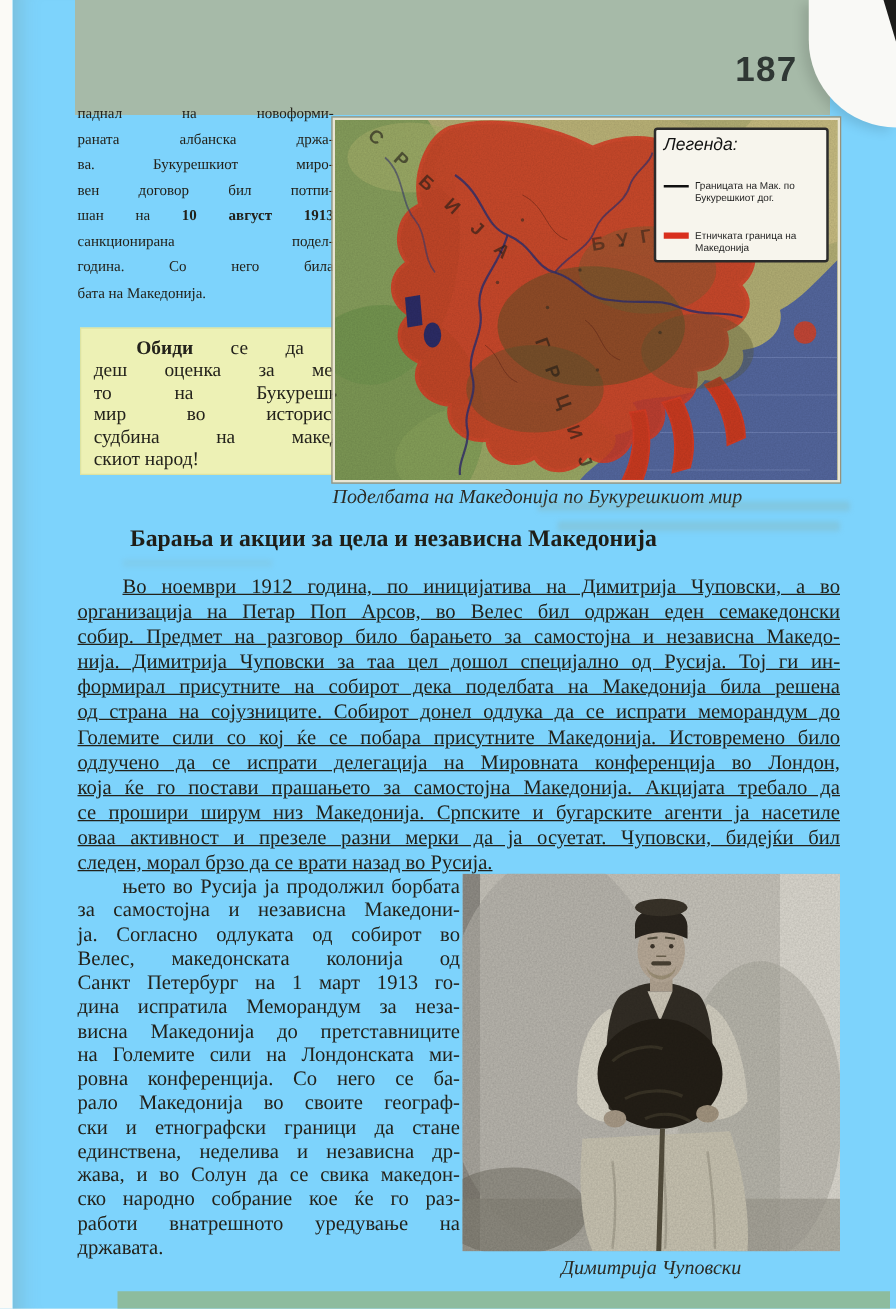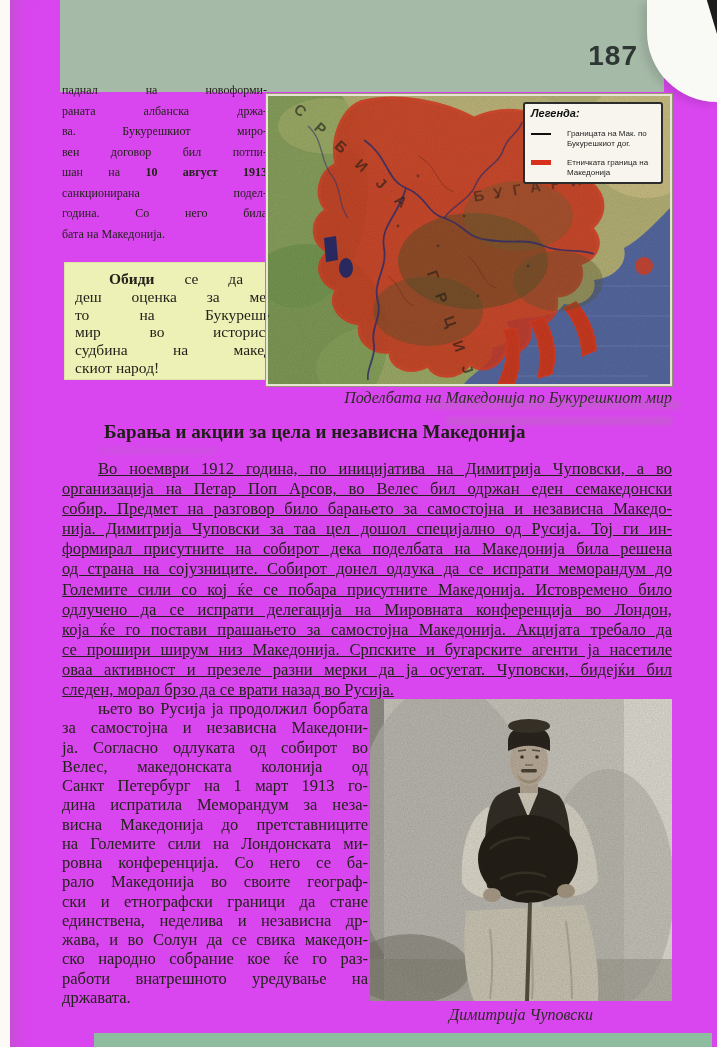--- a/index.html
+++ b/index.html
@@ -4,21 +4,21 @@
 <style>
   html,body{margin:0;padding:0;}
   body{
     width:717px;height:1047px;position:relative;overflow:hidden;
     background:#fbfaf6;
     font-family:"Liberation Serif", serif;
     color:#29281f;
   }
   .page{
     position:absolute;left:10px;top:0;width:707px;height:1047px;
-    background:#d946ef;
+    background:#7dd3fc;
     box-shadow:inset 22px 0 18px -18px rgba(120,115,90,.25);
   }
   .band{
     position:absolute;left:50px;top:0;width:604px;height:92px;
     background:#a6baa8;
   }
   .curl{
     position:absolute;right:0;top:0;width:70px;height:102px;
     background:#f9f9f6;border-radius:0 0 0 80px;
     box-shadow:-5px 3px 9px rgba(0,0,0,.12);
@@ -53,33 +53,33 @@
     box-sizing:border-box;border:2px solid #e9e5d3;outline:1px solid #96927c;
     background:#b2ae74;overflow:hidden;
   }
   .map-wrap svg{display:block;}
   .legend{
     position:absolute;top:6px;right:7px;width:140px;
     background:#f7f5ed;border:2px solid #2b2b2b;border-radius:3px;
     padding:3px 6px 5px 6px;box-sizing:border-box;
     font-family:"Liberation Sans", sans-serif;
   }
-  .legend-title{font-style:italic;font-weight:bold;font-size:11px;color:#111;}
-  .legend-item{display:flex;gap:16px;margin-top:10px;font-size:8px;line-height:9.5px;color:#1d1d1d;}
+  .legend-title{font-style:italic;font-weight:normal;font-size:14px;color:#111;}
+  .legend-item{display:flex;gap:5px;margin-top:21px;font-size:8px;line-height:9.5px;color:#1d1d1d;}
   .sw-black{flex:none;width:20px;height:0;border-top:2px solid #101010;margin-top:4px;}
   .sw-red{flex:none;width:20px;height:5px;background:#d92f1d;margin-top:2px;}
   .country{
     position:absolute;font-family:"Liberation Sans", sans-serif;font-weight:bold;
     font-size:15px;color:rgba(32,28,22,.62);white-space:nowrap;
   }
   .c-srb{left:34px;top:4px;letter-spacing:17px;transform:rotate(42deg);transform-origin:0 0;}
   .c-bug{left:204px;top:92px;letter-spacing:10px;transform:rotate(-9deg);transform-origin:0 0;color:rgba(32,28,22,.5);}
   .c-grc{left:172px;top:172px;letter-spacing:15px;transform:rotate(70deg);transform-origin:0 0;}
   .map-caption{
-    position:absolute;left:256px;top:389px;width:406px;text-align:right;
+    position:absolute;left:256px;top:389px;width:406px;text-align:left;
     font-style:italic;font-size:16px;color:#2c2b24;
   }
   
   .heading{
     position:absolute;left:94px;top:421px;width:570px;
     font-size:19px;font-weight:bold;color:#1f1e18;
   }
   .para1{
     position:absolute;left:52px;top:459px;width:610px;
     font-size:16.5px;line-height:20.1px;color:#23221b;text-decoration:underline;

